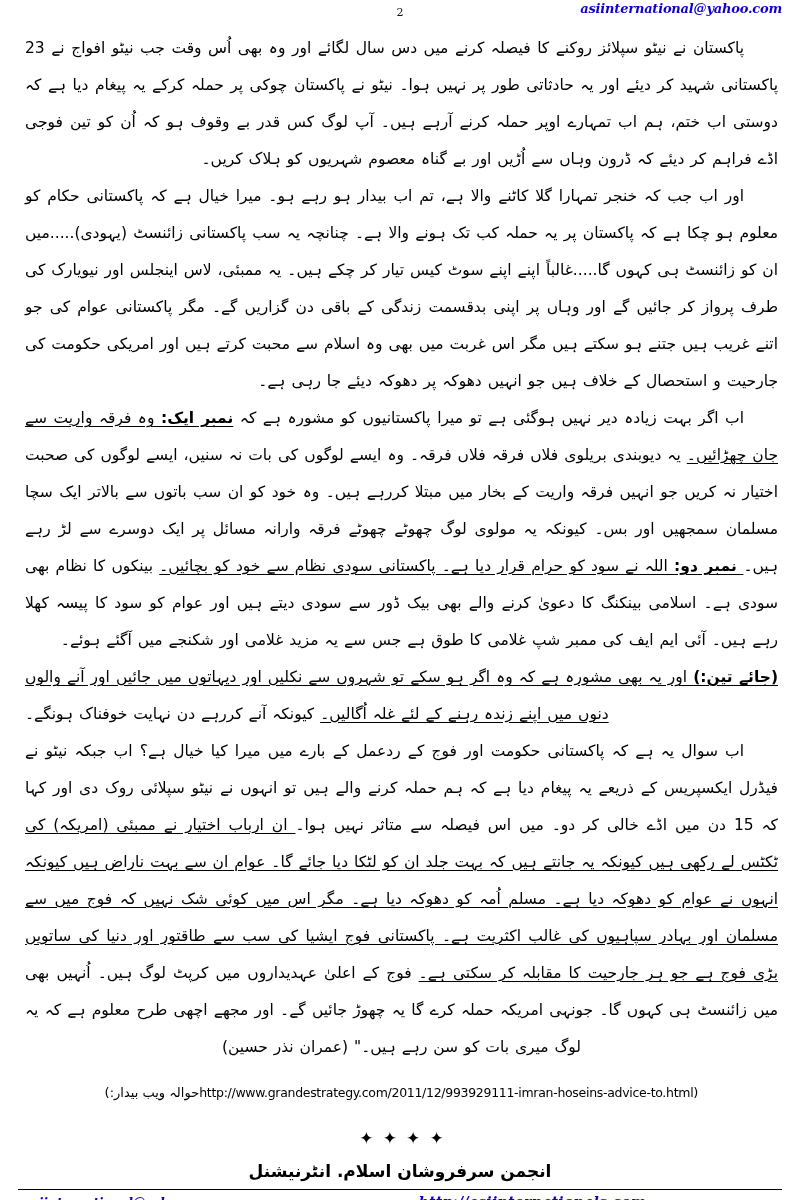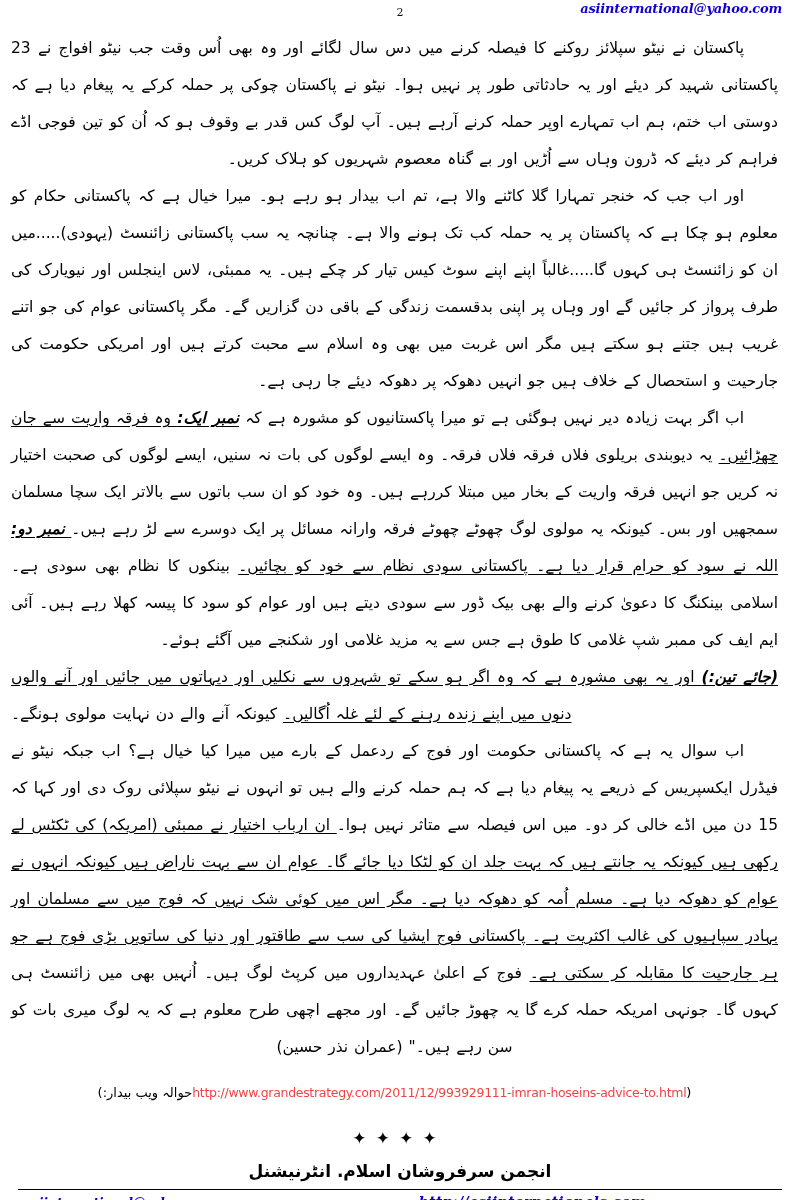--- a/index.html
+++ b/index.html
@@ -57,21 +57,21 @@
     text-align: center;
     font-family: "DejaVu Serif", serif;
     font-size: 11px;
     color: #111;
     direction: ltr;
   }
 
   
   .page-body {
     flex: 1 1 auto;
-    padding: 4px 22px 0 11px;
+    padding: 4px 22px 0 25px;
     box-sizing: border-box;
     direction: rtl;
     text-align: justify;
   }
 
   .para {
     font-family: "DejaVu Sans", sans-serif;
     font-size: 15.5px;
     line-height: 37px;
     color: #000;
@@ -79,39 +79,39 @@
     text-align: justify;
     text-align-last: right;
     direction: rtl;
     word-spacing: 1px;
   }
   .para.indent { text-indent: 34px; }
   .para.last-center { text-align-last: center; }
   .para.last-left { text-align-last: left; }
 
   .u       { text-decoration: underline; text-underline-offset: 3px; }
-  .bold    { font-weight: bold; font-style: italic; }
+  .bold    { font-weight: bold; }
 
   
   .ref-line {
     margin-top: 16px;
     text-align: center;
     direction: rtl;
     font-size: 13px;
     line-height: 22px;
     color: #000;
     font-family: "DejaVu Sans", sans-serif;
   }
   .ref-url {
     direction: ltr;
     unicode-bidi: embed;
     display: inline-block;
     font-family: "DejaVu Sans", sans-serif;
     font-size: 12.5px;
-    color: #ef4444;
+    color: #000000;
     letter-spacing: -0.3px;
   }
 
   
   .ornament {
     margin-top: 26px;
     text-align: center;
     line-height: 1;
     direction: ltr;
   }
@@ -177,21 +177,21 @@
 
     <p class="para indent">پاکستان نے نیٹو سپلائز روکنے کا فیصلہ کرنے میں دس سال لگائے اور وہ بھی اُس وقت جب نیٹو افواج نے 23 پاکستانی شہید کر دیئے اور یہ حادثاتی طور پر نہیں ہوا۔ نیٹو نے پاکستان چوکی پر حملہ کرکے یہ پیغام دیا ہے کہ دوستی اب ختم، ہم اب تمہارے اوپر حملہ کرنے آرہے ہیں۔ آپ لوگ کس قدر بے وقوف ہو کہ اُن کو تین فوجی اڈے فراہم کر دیئے کہ ڈرون وہاں سے اُڑیں اور بے گناہ معصوم شہریوں کو ہلاک کریں۔</p>
 
     <p class="para indent">اور اب جب کہ خنجر تمہارا گلا کاٹنے والا ہے، تم اب بیدار ہو رہے ہو۔ میرا خیال ہے کہ پاکستانی حکام کو معلوم ہو چکا ہے کہ پاکستان پر یہ حملہ کب تک ہونے والا ہے۔ چنانچہ یہ سب پاکستانی زائنسٹ (یہودی).....میں ان کو زائنسٹ ہی کہوں گا.....غالباً اپنے اپنے سوٹ کیس تیار کر چکے ہیں۔ یہ ممبئی، لاس اینجلس اور نیویارک کی طرف پرواز کر جائیں گے اور وہاں پر اپنی بدقسمت زندگی کے باقی دن گزاریں گے۔ مگر پاکستانی عوام کی جو اتنے غریب ہیں جتنے ہو سکتے ہیں مگر اس غربت میں بھی وہ اسلام سے محبت کرتے ہیں اور امریکی حکومت کی جارحیت و استحصال کے خلاف ہیں جو انہیں دھوکہ پر دھوکہ دیئے جا رہی ہے۔</p>
 
     <p class="para indent">
       <span>اب اگر بہت زیادہ دیر نہیں ہوگئی ہے تو میرا پاکستانیوں کو مشورہ ہے کہ </span><span class="u bold">نمبر ایک:</span><span class="u">  وہ فرقہ واریت سے جان چھڑائیں۔</span><span> یہ دیوبندی بریلوی فلاں فرقہ فلاں فرقہ۔ وہ ایسے لوگوں کی بات نہ سنیں، ایسے لوگوں کی صحبت اختیار نہ کریں جو انہیں فرقہ واریت کے بخار میں مبتلا کررہے ہیں۔ وہ خود کو ان سب باتوں سے بالاتر ایک سچا مسلمان سمجھیں اور بس۔ کیونکہ یہ مولوی لوگ چھوٹے چھوٹے فرقہ وارانہ مسائل پر ایک دوسرے سے لڑ رہے ہیں۔</span><span class="u bold"> نمبر دو:</span><span class="u">  اللہ نے سود کو حرام قرار دیا ہے۔ پاکستانی سودی نظام سے خود کو بچائیں۔</span><span> بینکوں کا نظام بھی سودی ہے۔ اسلامی بینکنگ کا دعویٰ کرنے والے بھی بیک ڈور سے سودی دیتے ہیں اور عوام کو سود کا پیسہ کھلا رہے ہیں۔ آئی ایم ایف کی ممبر شپ غلامی کا طوق ہے جس سے یہ مزید غلامی اور شکنجے میں آگئے ہوئے۔</span>
     </p>
 
     <p class="para last-left">
-      <span class="u bold">(جائے تین:)</span><span class="u"> اور یہ بھی مشورہ ہے کہ وہ اگر ہو سکے تو شہروں سے نکلیں اور دیہاتوں میں جائیں اور آنے والوں دنوں میں اپنے زندہ رہنے کے لئے غلہ اُگالیں۔</span><span> کیونکہ آنے والے دن نہایت مولوی ہونگے۔</span>
+      <span class="u bold">(جائے تین:)</span><span class="u"> اور یہ بھی مشورہ ہے کہ وہ اگر ہو سکے تو شہروں سے نکلیں اور دیہاتوں میں جائیں اور آنے والوں دنوں میں اپنے زندہ رہنے کے لئے غلہ اُگالیں۔</span><span> کیونکہ آنے کررہے دن نہایت خوفناک ہونگے۔</span>
     </p>
 
     <p class="para indent last-center">
       <span>اب سوال یہ ہے کہ پاکستانی حکومت اور فوج کے ردعمل کے بارے میں میرا کیا خیال ہے؟ اب جبکہ نیٹو نے فیڈرل ایکسپریس کے ذریعے یہ پیغام دیا ہے کہ ہم حملہ کرنے والے ہیں تو انہوں نے نیٹو سپلائی روک دی اور کہا کہ 15 دن میں اڈے خالی کر دو۔ میں اس فیصلہ سے متاثر نہیں ہوا۔</span><span class="u">  ان ارباب اختیار نے ممبئی (امریکہ) کی ٹکٹس لے رکھی ہیں کیونکہ یہ جانتے ہیں کہ بہت جلد ان کو لٹکا دیا جائے گا۔ عوام ان سے بہت ناراض ہیں کیونکہ انہوں نے عوام کو دھوکہ دیا ہے۔ مسلم اُمہ کو دھوکہ دیا ہے۔ مگر اس میں کوئی شک نہیں کہ فوج میں سے مسلمان اور بہادر سپاہیوں کی غالب اکثریت ہے۔ پاکستانی فوج ایشیا کی سب سے طاقتور اور دنیا کی ساتویں بڑی فوج ہے جو ہر جارحیت کا مقابلہ کر سکتی ہے۔</span><span> فوج کے اعلیٰ عہدیداروں میں کرپٹ لوگ ہیں۔ اُنہیں بھی میں زائنسٹ ہی کہوں گا۔ جونہی امریکہ حملہ کرے گا یہ چھوڑ جائیں گے۔ اور مجھے اچھی طرح معلوم ہے کہ یہ لوگ میری بات کو سن رہے ہیں۔"  (عمران نذر حسین)</span>
     </p>
 
     <div class="ref-line">
       <span>(</span><span class="ref-url">http://www.grandestrategy.com/2011/12/993929111-imran-hoseins-advice-to.html</span><span>حوالہ ویب بیدار:</span><span>)</span>
     </div>
 

